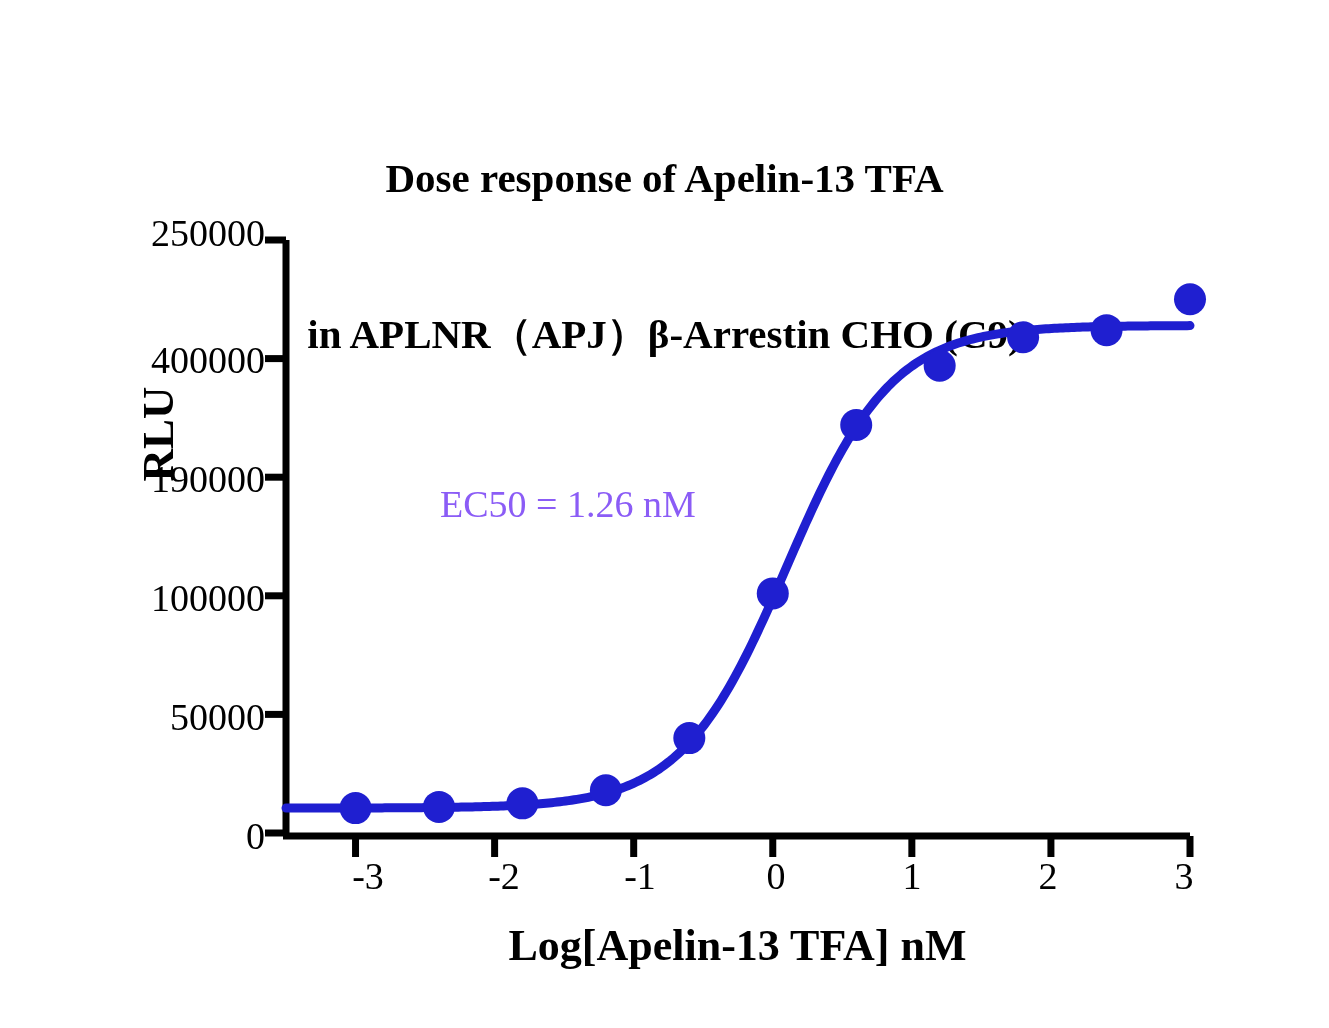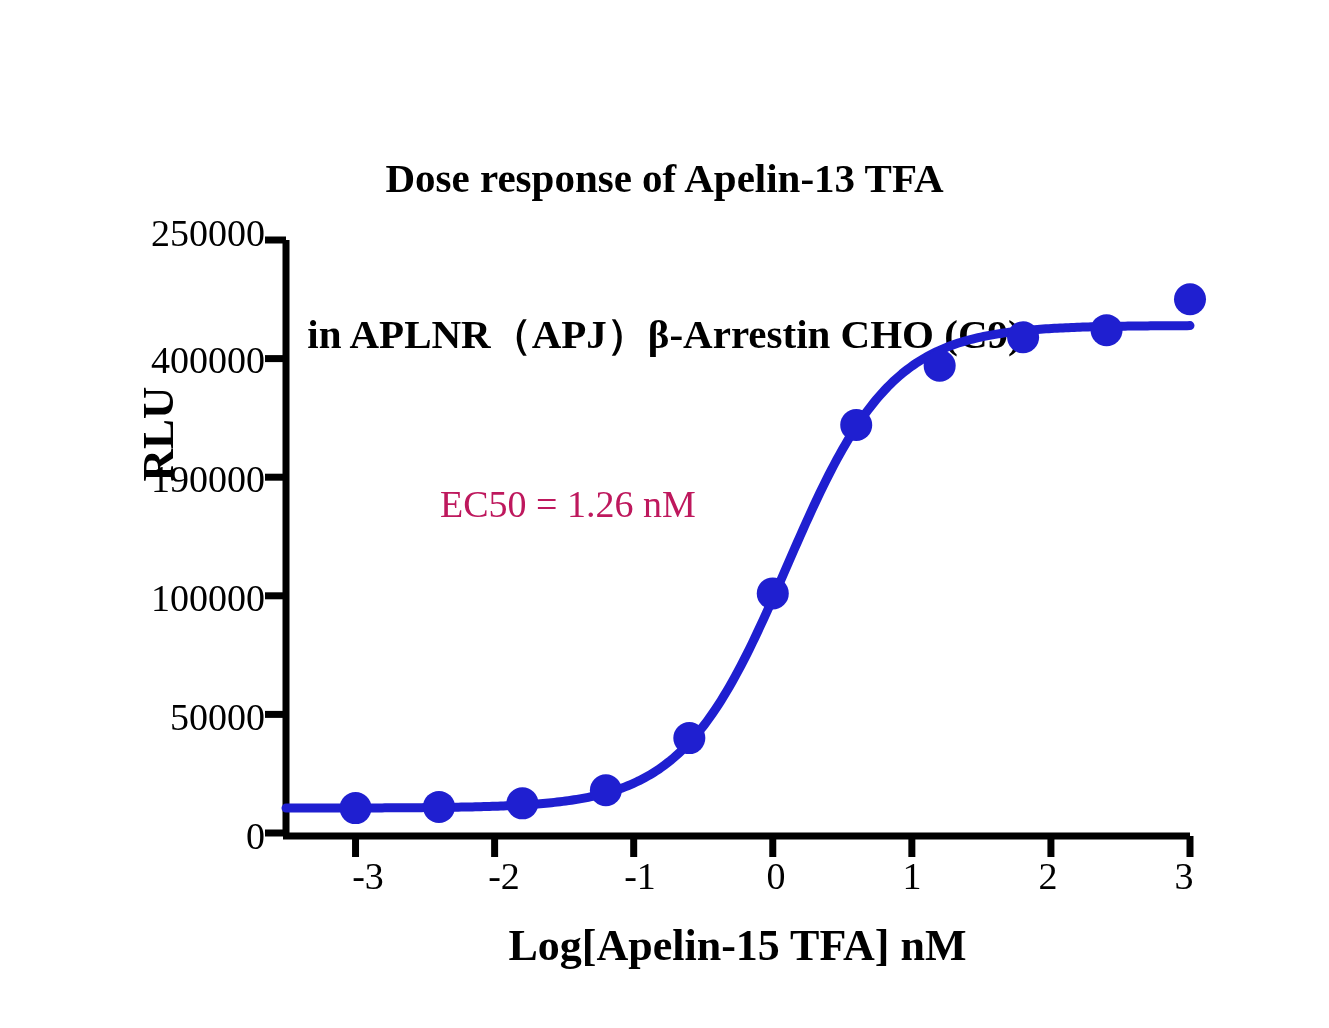--- a/index.html
+++ b/index.html
@@ -99,40 +99,40 @@
   }
 
   
   .annotation {
     position: absolute;
     left: 440px;
     top: 374px;
     font-family: "Liberation Serif", "DejaVu Serif", serif;
     font-size: 38px;
     line-height: 52px;
-    color: #be185d;
+    color: #8b5cf6;
     white-space: pre;
   }
   .annotation span { display: block; }
 
   svg { display: block; }
 </style>
 </head>
 <body>
 
 <div id="figure">
 
   <div class="chart-title">
     <span class="title-line">Dose response of Apelin-13 TFA</span>
     <span class="title-line">in APLNR（APJ）β-Arrestin CHO (C9)</span>
   </div>
 
   <div class="y-axis-title">RLU</div>
 
-  <div class="x-axis-title">Log[Apelin-15 TFA] nM</div>
+  <div class="x-axis-title">Log[Apelin-13 TFA] nM</div>
 
   <div class="ytick-label" style="top:214px">250000</div>
   <div class="ytick-label" style="top:341px">400000</div>
   <div class="ytick-label" style="top:460px">190000</div>
   <div class="ytick-label" style="top:579px">100000</div>
   <div class="ytick-label" style="top:698px">50000</div>
   <div class="ytick-label" style="top:817px">0</div>
 
   <div class="xtick-label" style="left:368px">-3</div>
   <div class="xtick-label" style="left:504px">-2</div>

